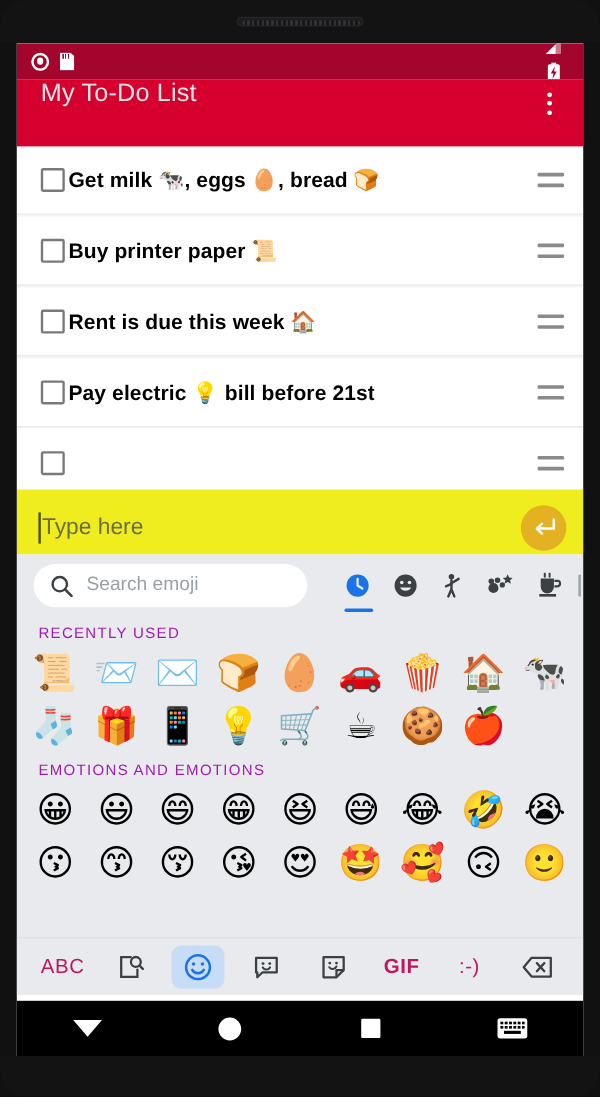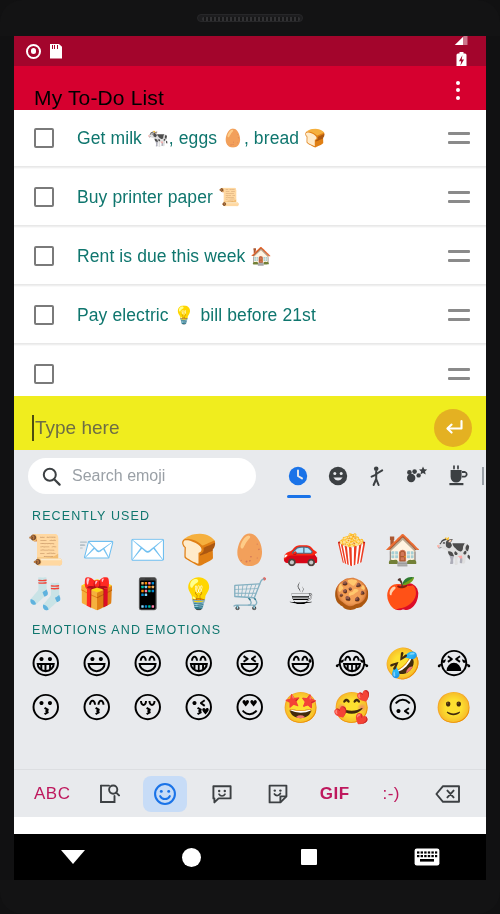--- a/index.html
+++ b/index.html
@@ -63,23 +63,23 @@
   .ic-record::after { content:""; position:absolute; left:2.6px; top:2.6px;
                width:5.5px; height:5.5px; border-radius:50%; background:#fff; }
   .ic-sd { width: 12px; height: 15px; background:#fff;
            clip-path: polygon(0 0, 70% 0, 100% 22%, 100% 100%, 0 100%); position: relative;}
   .ic-sd::after { content:""; position:absolute; left:2px; top:1px; width:7px; height:4px;
            background-image: repeating-linear-gradient(to right,
              #A3052C 0px,#A3052C 1px, transparent 1px, transparent 2.4px); }
 
   
   .appbar {
-    height: 44px; background: #D6002F;
-    display: flex; align-items: flex-end;
-    padding: 0 8px 0 20px; color: #000000;
+    height: 56px; background: #D6002F;
+    display: flex; align-items: flex-start;
+    padding: 0 8px 0 20px; color: #e5e5e5;
     position: relative;
   }
   .appbar-title { font-size: 21px; font-weight: 400; letter-spacing: .15px; }
   .overflow { margin-left: auto; width: 40px; height: 40px;
               display:flex; flex-direction: column; align-items:center;
               justify-content:center; gap: 3.5px; }
   .overflow span { width: 4px; height: 4px; border-radius: 50%; background: #fff; display:block; }
 
   
   .list { background: #fafafa; height: 286px; overflow: hidden; }
@@ -89,23 +89,24 @@
     padding: 0 16px 0 20px;
     border-bottom: 1px solid #e8e8e8;
     margin-bottom: 2px;
     box-shadow: 0 1px 1px rgba(0,0,0,.045);
   }
   .cb {
     width: 20px; height: 20px; border: 2px solid #7a7a7a;
     border-radius: 2px; flex: 0 0 auto; background:#fff;
   }
   .row-text {
-    margin-left: 23px; font-size: 17.5px; color: #0f766e;
+    margin-left: 3px; font-size: 17.5px; color: #000000;
     white-space: nowrap; overflow: hidden;
     letter-spacing: .1px;
+    font-weight: bold;
   }
   .drag {
     margin-left: auto; width: 22px; height: 12px; flex: 0 0 auto;
     display: flex; flex-direction: column; justify-content: space-between;
   }
   .drag i { display:block; height: 3px; background: #8a8a8a; border-radius: 1px; }
 
   
   .compose {
     height: 54px; background: #F0ED1E;
@@ -143,21 +144,21 @@
     position: relative; color: #3c4043;
   }
   .cat.sel { color: #1A73E8; }
   .cat.sel::after {
     content:""; position:absolute; bottom: 3px; left: 9px; width: 24px; height: 3px;
     background: #1A73E8; border-radius: 2px;
   }
   .cat-edge { width: 2px; height: 18px; background: #9aa0a6; margin-left: 4px; }
 
   .sec-label {
-    font-size: 12.5px; color: #0f766e; letter-spacing: 1.1px;
+    font-size: 12.5px; color: #a21caf; letter-spacing: 1.1px;
     padding: 7px 0 5px 18px; font-weight: 400;
   }
   .emoji-row {
     display: flex; padding: 0 8px; justify-content: space-between;
   }
   .emoji {
     width: 48px; height: 44px; display:flex; align-items:center; justify-content:center;
     font-size: 30px; line-height: 1;
     font-family: "DejaVu Sans", sans-serif;
   }

